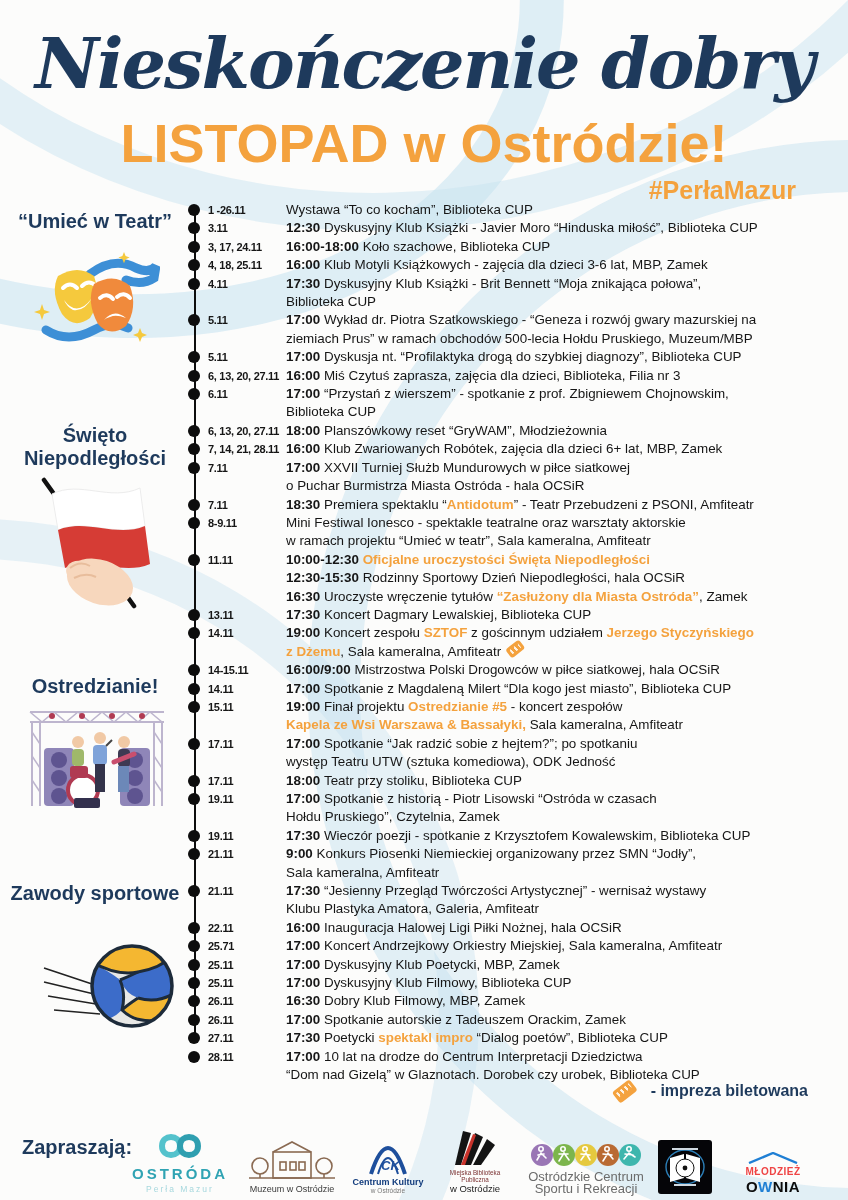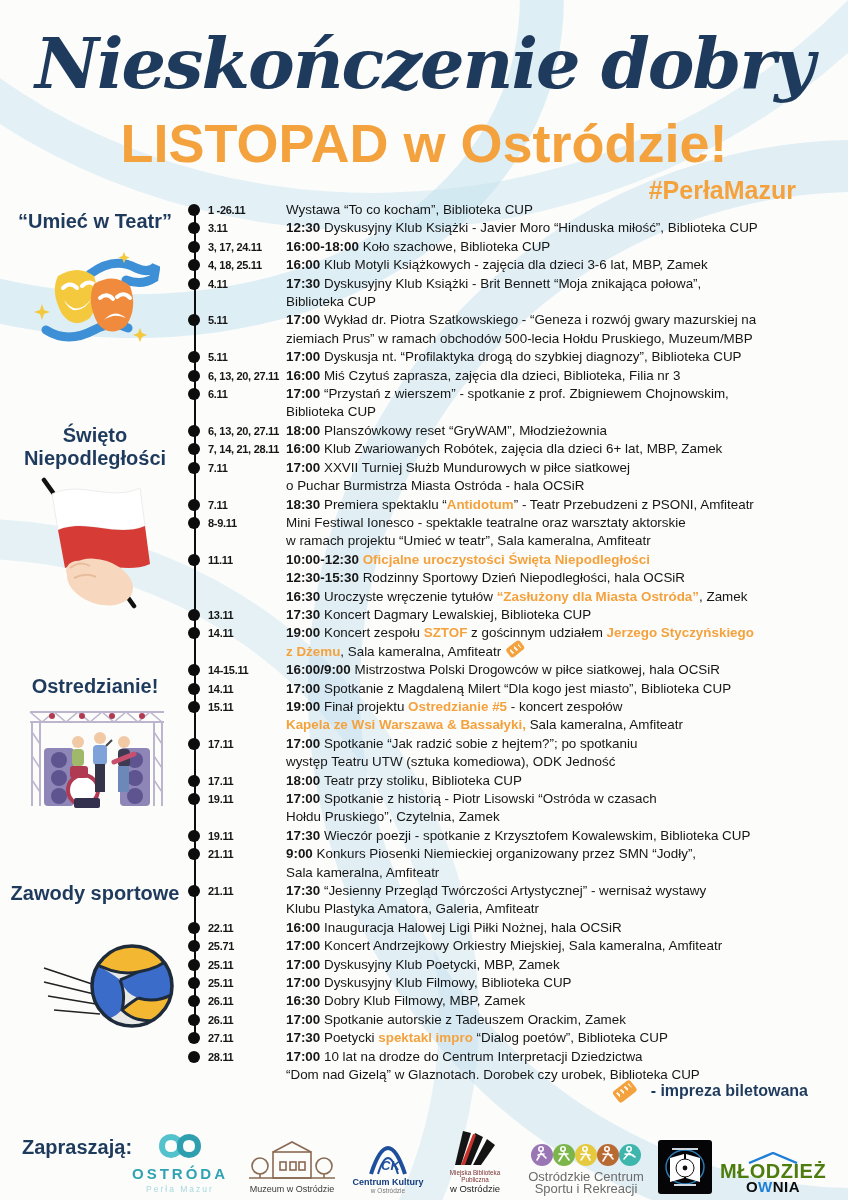--- a/index.html
+++ b/index.html
@@ -86,21 +86,21 @@
   .logo{display:flex;flex-direction:column;align-items:center;justify-content:center;text-align:center;}
   .ostroda-title{font-size:15px;font-weight:600;letter-spacing:3px;color:var(--teal);margin-top:1px;}
   .ostroda-sub{font-size:8.5px;letter-spacing:2px;color:#A7D8DE;margin-top:2px;}
   .muzeum-cap{font-size:9px;color:#3a3a3a;margin-top:2px;}
   .ck-cap{font-size:9px;font-weight:700;color:#123C7D;margin-top:1px;}
   .ck-sub{font-size:6.5px;color:#777;}
   .mbp-cap-top{font-size:6.3px;color:#7a3030;margin-top:2px;}
   .mbp-cap{font-size:9.5px;color:#222;}
   .ocsir-cap{font-size:13px;color:#6b6b6b;line-height:11.5px;margin-top:3px;}
   .mlodz{font-weight:800;line-height:15px;letter-spacing:0.5px;}
-  .mlodz-l1{font-size:20px;color:#4d7c0f;}
+  .mlodz-l1{font-size:10px;color:#ef4444;}
   .mlodz-l2{font-size:15px;color:#0c0c0c;}
   .mlodz-blue{color:#1F7FD4;}
   .blacklogo{width:54px;height:54px;background:#050508;border-radius:3px;display:flex;align-items:center;justify-content:center;}
 </style>
 </head>
 <body>
 
 <div class="page">
 
   <div class="swash sw1"></div>

